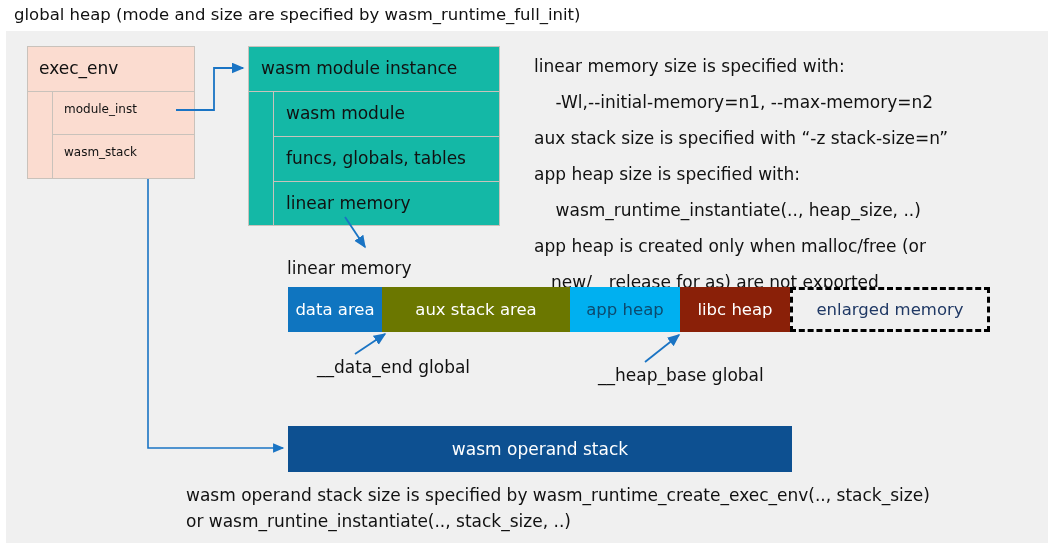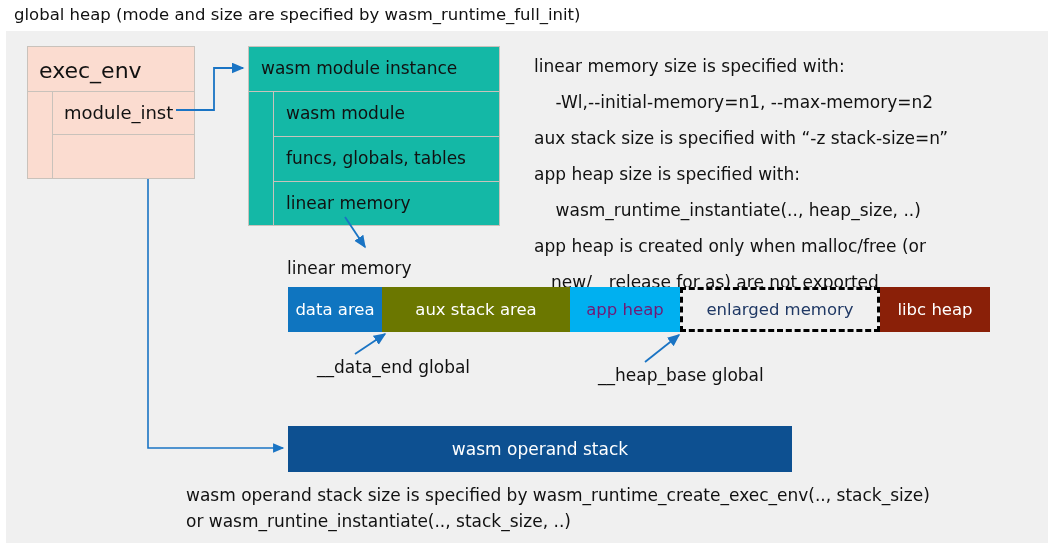--- a/index.html
+++ b/index.html
@@ -10,24 +10,24 @@
   .title{position:absolute;left:14px;top:4px;font-size:16.5px;line-height:22px;color:#111;white-space:nowrap;}
 
   .panel{position:absolute;left:6px;top:31px;width:1042px;height:512px;background:#f0f0f0;}
 
   
   .box{position:absolute;box-sizing:border-box;}
 
   .execenv{left:27px;top:46px;width:168px;height:133px;background:#fbdcd0;border:1px solid #c9c2bb;}
   .execenv .hdr{position:absolute;left:0;top:0;width:166px;height:45px;
       border-bottom:1px solid #c9c2bb;box-sizing:border-box;}
-  .execenv .hdr span{position:absolute;left:11px;top:11px;font-size:22px;color:#111;}
+  .execenv .hdr span{position:absolute;left:11px;top:11px;font-size:17px;color:#111;}
   .execenv .indent{position:absolute;left:0;top:45px;width:25px;height:86px;border-right:1px solid #c9c2bb;box-sizing:border-box;}
   .execenv .row{position:absolute;left:25px;width:141px;height:43px;box-sizing:border-box;}
-  .execenv .row span{position:absolute;left:11px;top:10px;font-size:18px;color:#111;white-space:nowrap;}
+  .execenv .row span{position:absolute;left:11px;top:10px;font-size:12px;color:#111;white-space:nowrap;}
   .execenv .r1{top:45px;border-bottom:1px solid #c9c2bb;}
   .execenv .r2{top:88px;}
 
   .wmi{left:248px;top:46px;width:252px;height:180px;background:#14b8a6;border:1px solid #c9c2bb;}
   .wmi .hdr{position:absolute;left:0;top:0;width:250px;height:45px;border-bottom:1px solid #c9c2bb;box-sizing:border-box;}
   .wmi .hdr span{position:absolute;left:12px;top:11px;font-size:17px;color:#111;white-space:nowrap;}
   .wmi .indent{position:absolute;left:0;top:45px;width:25px;height:133px;border-right:1px solid #c9c2bb;box-sizing:border-box;}
   .wmi .row{position:absolute;left:25px;width:225px;height:45px;box-sizing:border-box;}
   .wmi .row span{position:absolute;left:12px;top:11px;font-size:17px;color:#111;white-space:nowrap;text-align:center;}
   .wmi .r1{top:45px;border-bottom:1px solid #c9c2bb;}
@@ -68,20 +68,23 @@
   <div class="panel"></div>
 
   <div class="box execenv">
     <div class="hdr">
       <span>exec_env</span>
     </div>
     <div class="indent"></div>
     <div class="row r1">
       <span>module_inst</span>
     </div>
+    <div class="row r2">
+      <span>wasm_stack</span>
+    </div>
   </div>
 
   <div class="box wmi">
     <div class="hdr">
       <span>wasm module instance</span>
     </div>
     <div class="indent"></div>
     <div class="row r1">
       <span>wasm module</span>
     </div>
@@ -98,23 +101,23 @@
 aux stack size is specified with “-z stack-size=n”
 app heap size is specified with:
     wasm_runtime_instantiate(.., heap_size, ..)
 app heap is created only when malloc/free (or
 __new/__release for as) are not exported</div>
 
   <div class="lmlabel">linear memory</div>
   <div class="membar" id="membar">
       <div class="seg" style="width: 94px; background: rgb(15, 117, 192); color: rgb(255, 255, 255);">data area</div>
       <div class="seg" style="width: 188px; background: rgb(107, 119, 0); color: rgb(255, 255, 255);">aux stack area</div>
-      <div class="seg" style="width: 110px; background: rgb(0, 176, 240); color: #701a75;">app heap</div>
+      <div class="seg" style="width: 110px; background: rgb(0, 176, 240); color: #0c4a6e;">app heap</div>
+      <div class="seg" style="width: 110px; background: rgb(138, 32, 8); color: rgb(255, 255, 255);">libc heap</div>
       <div class="seg enl" style="width: 200px; background: rgb(240, 240, 240); color: rgb(31, 56, 100);">enlarged memory</div>
-      <div class="seg" style="width: 110px; background: rgb(138, 32, 8); color: rgb(255, 255, 255);">libc heap</div>
     </div>
 
   <div class="ann ann-data-end">__data_end global</div>
   <div class="ann ann-heap-base">__heap_base global</div>
 
   <div class="box opstack">
     <span>wasm operand stack</span>
   </div>
   <div class="bottomnote">wasm operand stack size is specified by wasm_runtime_create_exec_env(.., stack_size)
 or wasm_runtine_instantiate(.., stack_size, ..)</div>

